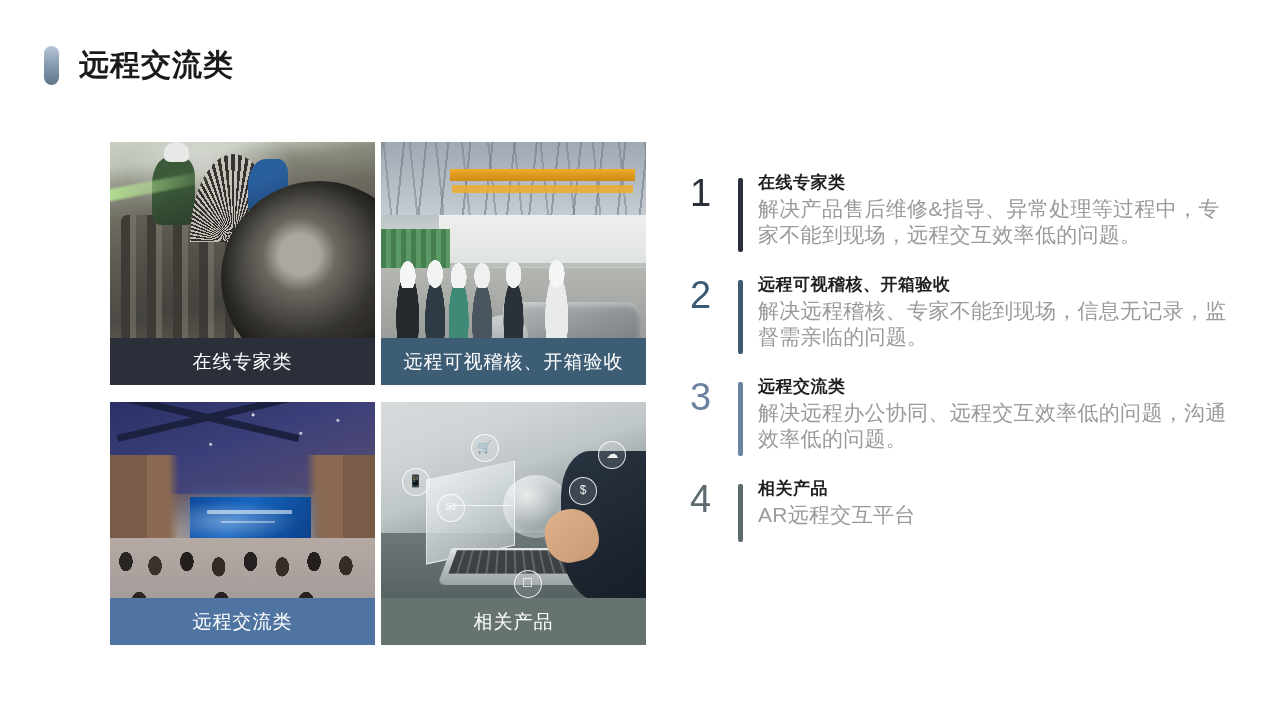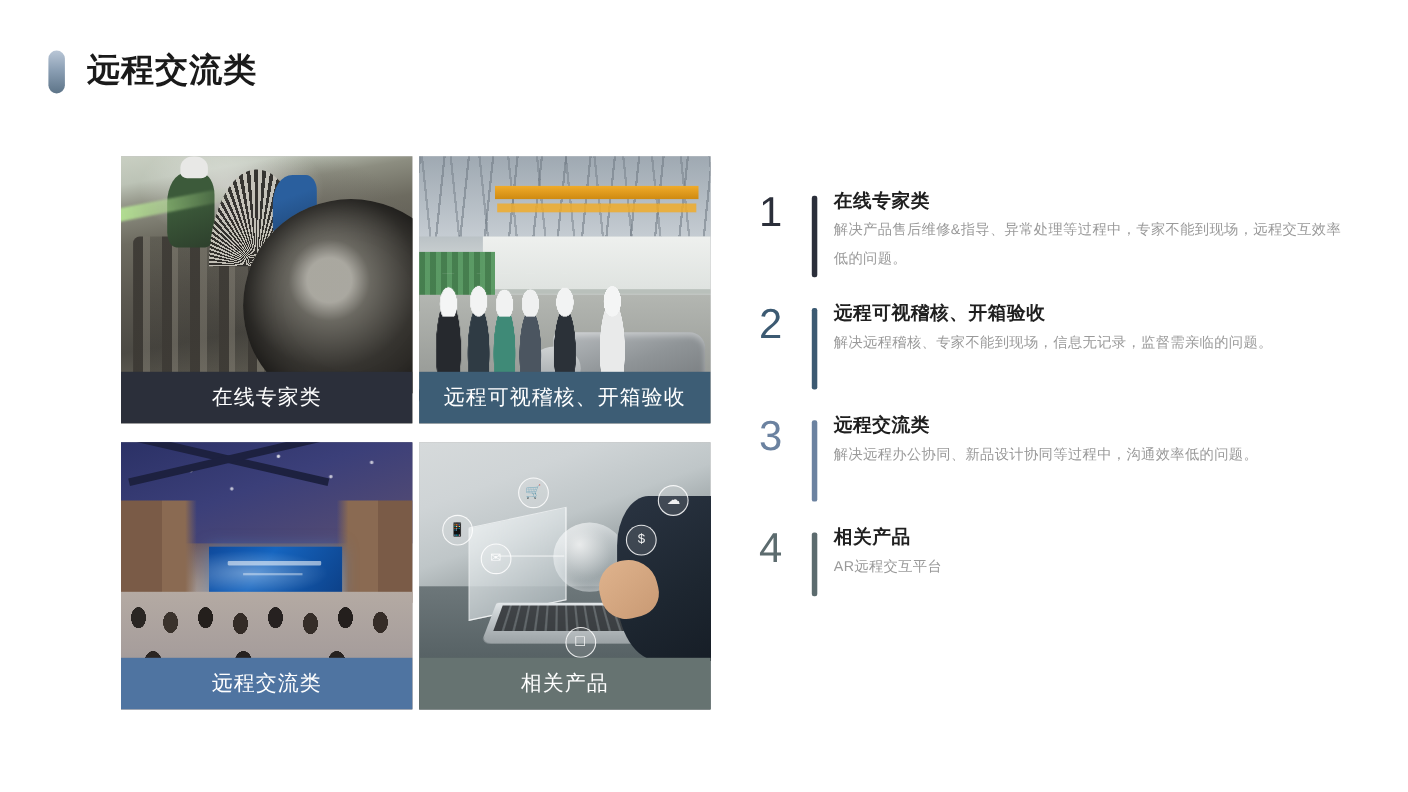--- a/index.html
+++ b/index.html
@@ -506,21 +506,21 @@
     flex: 1;
   }
   .item-title {
     font-size: 17px;
     font-weight: bold;
     color: #1f1f1f;
     line-height: 26px;
     letter-spacing: .5px;
   }
   .item-desc {
-    font-size: 13px;
+    font-size: 21px;
     color: #9a9a9a;
     line-height: 26px;
     letter-spacing: .3px;
   }
 </style>
 </head>
 <body>
 
 <div class="header">
   <div class="header-bullet"></div>
@@ -607,21 +607,21 @@
       <div class="item-title">远程可视稽核、开箱验收</div>
       <div class="item-desc">解决远程稽核、专家不能到现场，信息无记录，监督需亲临的问题。</div>
     </div>
   </div>
 
   <div class="list-item">
     <div class="item-number" style="color:#6b82a0">3</div>
     <div class="item-bar" style="background:#6b82a0;height:74px"></div>
     <div class="item-text">
       <div class="item-title">远程交流类</div>
-      <div class="item-desc">解决远程办公协同、新品设计协同等过程中，沟通效率低的问题。</div>
+      <div class="item-desc">解决远程办公协同、远程交互效率低的问题，沟通效率低的问题。</div>
     </div>
   </div>
 
   <div class="list-item">
     <div class="item-number" style="color:#5c6b6e">4</div>
     <div class="item-bar" style="background:#5c6b6e;height:58px"></div>
     <div class="item-text">
       <div class="item-title">相关产品</div>
       <div class="item-desc">AR远程交互平台</div>
     </div>

